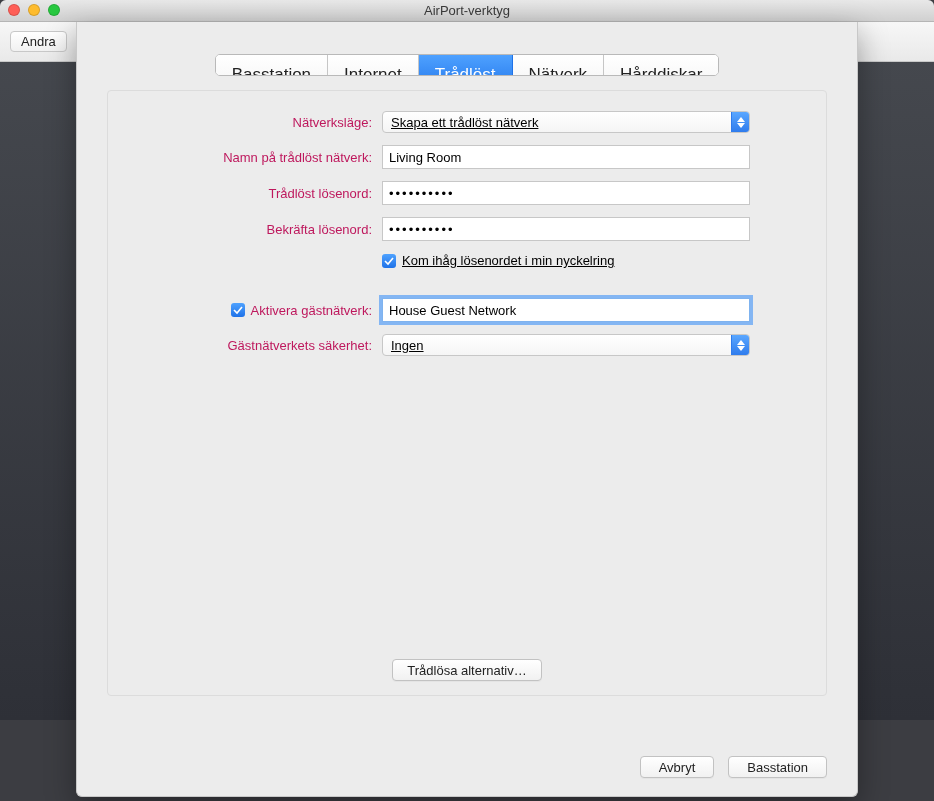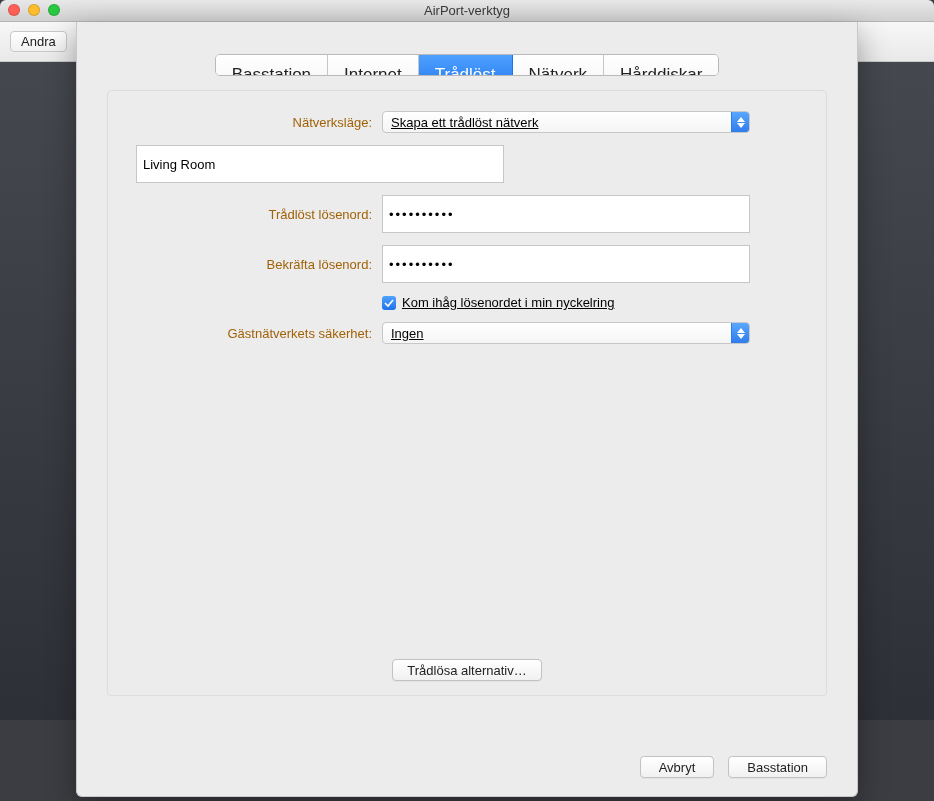--- a/index.html
+++ b/index.html
@@ -133,31 +133,31 @@
     display: flex;
     align-items: center;
     margin-bottom: 12px;
   }
   .form-row.gap-top { margin-top: 30px; }
   .form-label {
     width: 246px;
     text-align: right;
     padding-right: 10px;
     font-size: 13px;
-    color: #a16207;
+    color: #be185d;
     display: flex;
     justify-content: flex-end;
     align-items: center;
     gap: 6px;
   }
   .form-field { flex: 1; text-decoration: underline; }
 
   .mac-input {
     width: 368px;
-    height: 38px;
+    height: 24px;
     border: 1px solid #c7c7c7;
     background: #fff;
     padding: 2px 6px;
     font-size: 13px;
     font-family: inherit;
     outline: none;
   }
   .mac-input.focus-ring {
     box-shadow: 0 0 0 3px rgba(88,160,247,0.7);
     border-color: #7fb3ef;
@@ -285,20 +285,21 @@
               </svg>
             <svg width="8" height="5" viewBox="0 0 8 5">
                 <path d="M0 0 L4 5 L8 0 Z" fill="#fff"></path>
               </svg>
           </span>
         </div>
       </div>
     </div>
 
     <div class="form-row">
+      <div class="form-label">Namn på trådlöst nätverk:</div>
       <div class="form-field">
         <input class="mac-input" type="text" value="Living Room" style="">
       </div>
     </div>
 
 
     <div class="form-row">
       <div class="form-label">Trådlöst lösenord:</div>
       <div class="form-field">
         <input class="mac-input pw-dots" type="text" value="••••••••••" style="">
@@ -319,20 +320,35 @@
           <div class="mac-checkbox">
             <svg width="10" height="10" viewBox="0 0 10 10">
                 <path d="M1 5 L4 8 L9 2" stroke="#fff" stroke-width="1.6" fill="none"></path>
               </svg>
           </div>
           <span>Kom ihåg lösenordet i min nyckelring</span>
         </div>
       </div>
     </div>
 
+    <div class="form-row gap-top">
+      <div class="form-label">
+        <span class="checkbox-row">
+          <span class="mac-checkbox">
+            <svg width="10" height="10" viewBox="0 0 10 10">
+                <path d="M1 5 L4 8 L9 2" stroke="#fff" stroke-width="1.6" fill="none"></path>
+              </svg>
+          </span>
+          <span>Aktivera gästnätverk:</span>
+        </span>
+      </div>
+      <div class="form-field">
+        <input class="mac-input focus-ring" type="text" value="House Guest Network" style="">
+      </div>
+    </div>
 
     <div class="form-row">
       <div class="form-label">Gästnätverkets säkerhet:</div>
       <div class="form-field">
         <div class="mac-select">
           <span>Ingen</span>
           <span class="arrows">
             <svg width="8" height="5" viewBox="0 0 8 5">
                 <path d="M0 5 L4 0 L8 5 Z" fill="#fff"></path>
               </svg>

